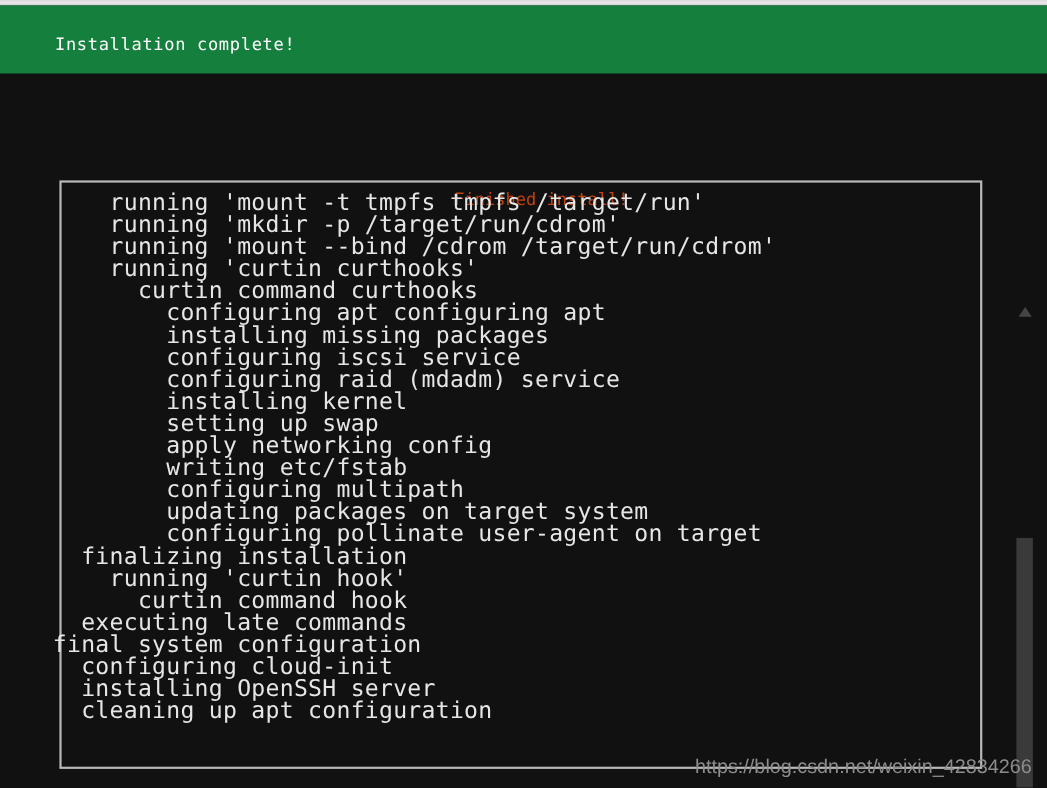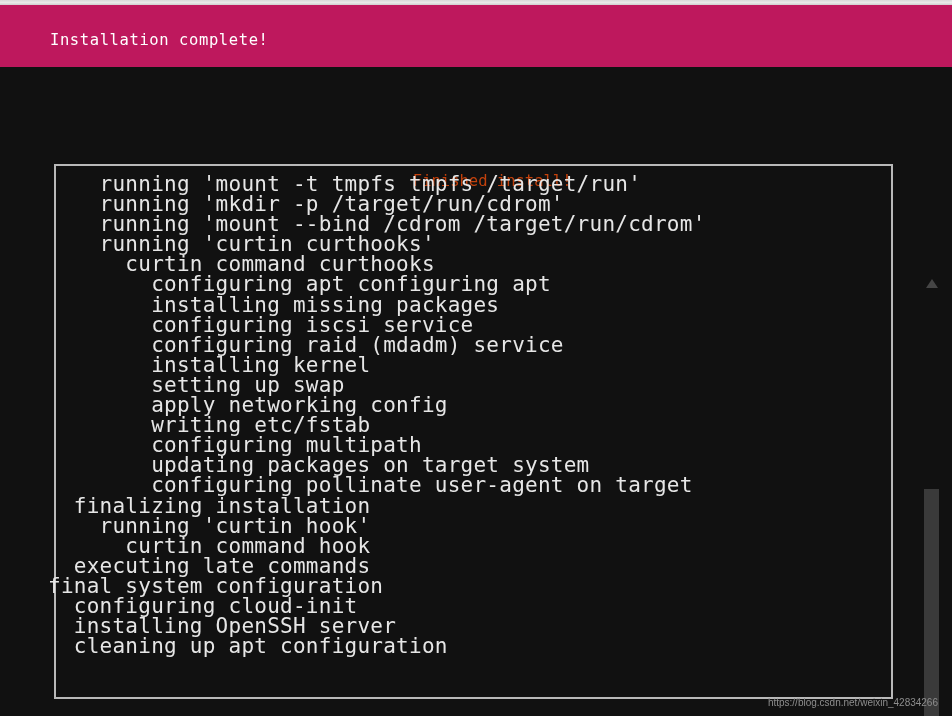--- a/index.html
+++ b/index.html
@@ -121,30 +121,30 @@
     background: #3a3a3a;
   }
 
   
   #watermark {
     position: absolute;
     right: 14px;
     bottom: 8px;
     color: #8d8d8d;
     font-family: "Liberation Sans", "DejaVu Sans", sans-serif;
-    font-size: 10px;
+    font-size: 18px;
     white-space: pre;
   }
 </style>
 </head>
 <body>
 
 <div id="top-strip"></div>
 
-<div id="header-band" style="background: #be185d;">
+<div id="header-band" style="background: #15803d;">
   <div id="header-title">Installation complete!</div>
 </div>
 
 <div id="body-area">
 
   <div id="log-box" style="border-color: rgb(185, 185, 185);">
 
     <div id="scrollbar">
       <div id="sb-up" style="border-bottom-color: rgb(69, 69, 69);"></div>
       <div id="sb-thumb" style="background: rgb(58, 58, 58);"></div>

